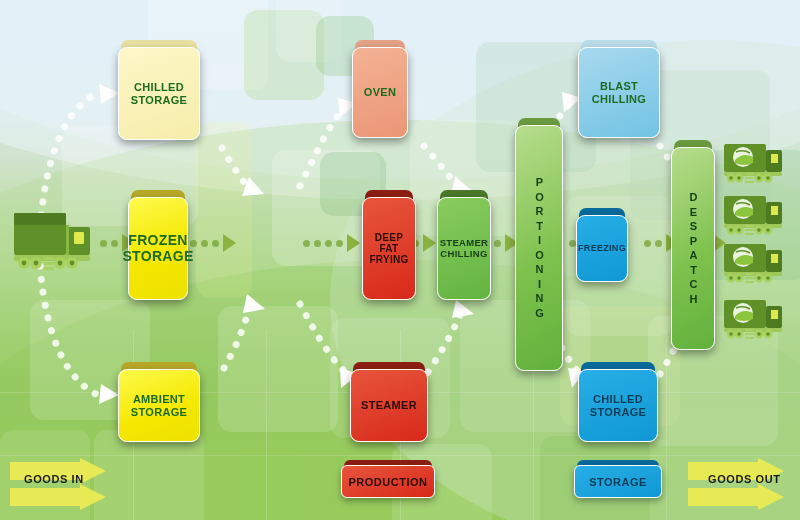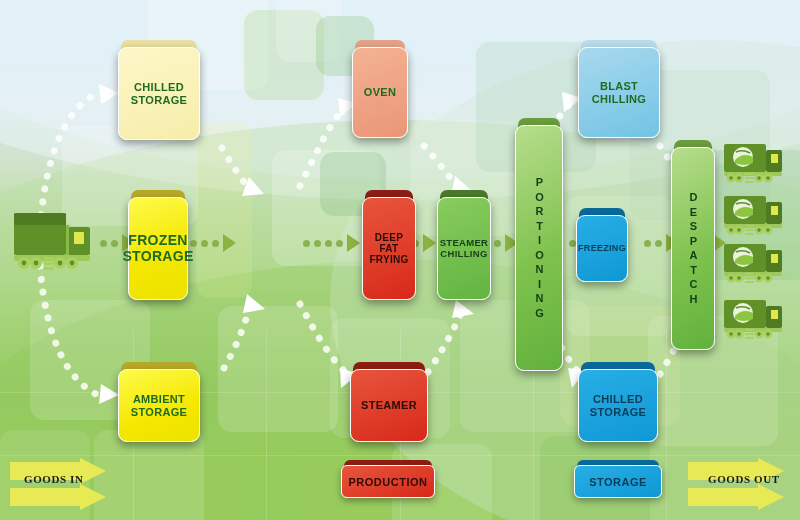--- a/index.html
+++ b/index.html
@@ -41,21 +41,21 @@
   
   .conn{position:absolute;display:flex;align-items:center;gap:4px;}
   .conn .d{width:7px;height:7px;border-radius:50%;background:#7fa93f;opacity:.85;}
   .conn .ar{width:0;height:0;border-left:13px solid #8cb23f;border-top:9px solid transparent;border-bottom:9px solid transparent;}
 
   
   .truck{position:absolute;}
 
   
   .legend-arrow{position:absolute;}
-  .legend-label{position:absolute;font-weight:bold;color:#1a1a1a;letter-spacing:.6px;font-family:Liberation Serif, serif;}
+  .legend-label{position:absolute;font-weight:bold;color:#1a1a1a;letter-spacing:.6px;}
 
   
   .legend-box{position:absolute;}
   .legend-box .lid{position:absolute;left:3px;right:3px;top:0;height:9px;border-radius:6px 6px 2px 2px;}
   .legend-box .body{position:absolute;left:0;right:0;top:5px;bottom:0;border-radius:6px;border:1.5px solid #fff;
     box-shadow:0 3px 7px rgba(0,0,0,.35);display:flex;align-items:center;justify-content:center;}
   .legend-box .lbl{font-weight:bold;font-size:11px;letter-spacing:.5px;}
 </style>
 </head>
 <body>

